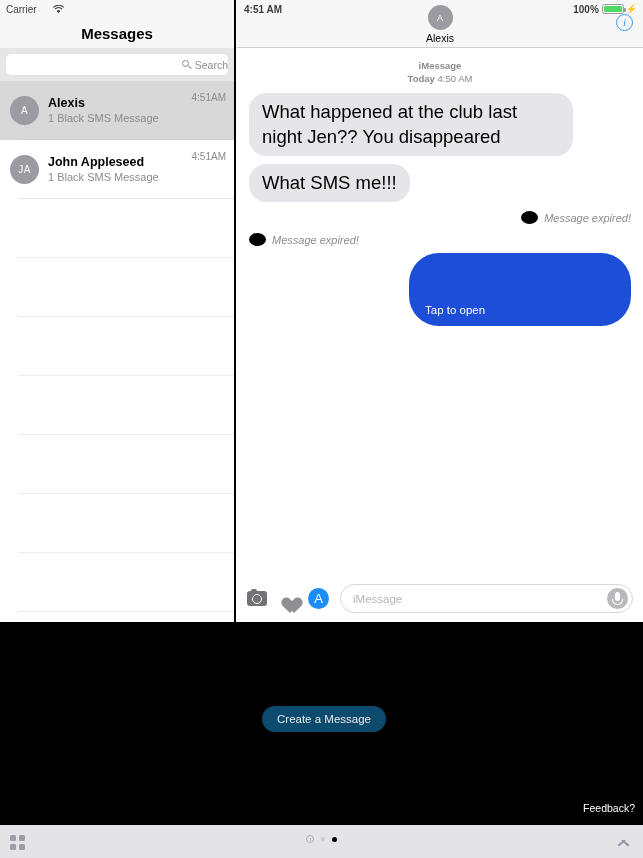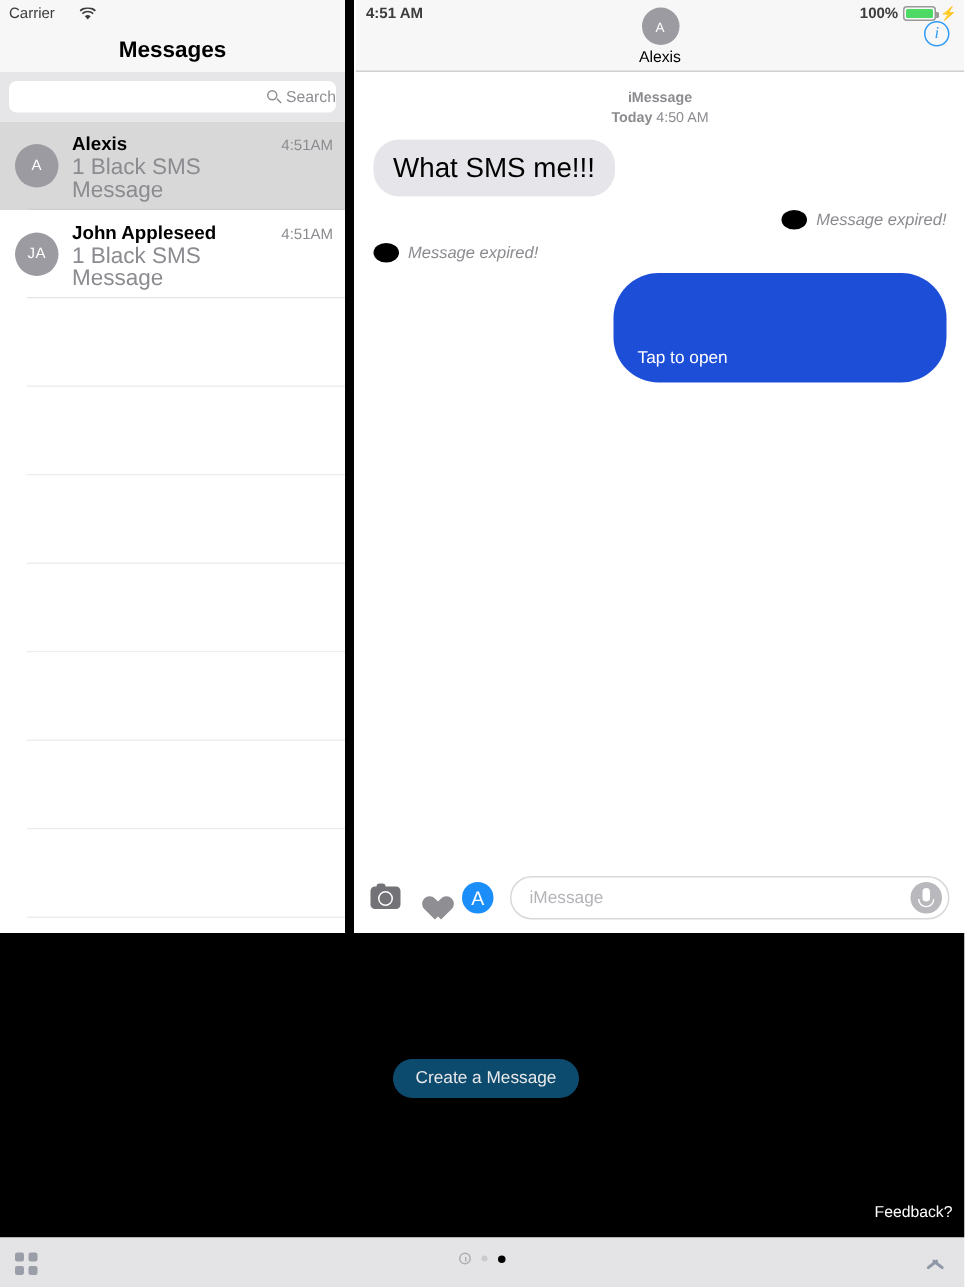--- a/index.html
+++ b/index.html
@@ -28,21 +28,21 @@
   .batt:after {
     content:""; position:absolute; right:-3px; top:3px; width:1.5px; height:4px;
     background:#9a9a9a; border-radius:0 1px 1px 0;
   }
   .batt-fill { position:absolute; left:1px; top:1px; bottom:1px; width:18px; background:#4cd964; border-radius:1px; }
   .bolt { font-size:9px; color:#4a4a4a; line-height:1; }
 
   
   .sidebar {
     position:absolute; left:0; top:0; width:236px; height:622px;
-    background:#ffffff; border-right:6px solid #000000; overflow:hidden;
+    background:#ffffff; border-right:2px solid #000000; overflow:hidden;
   }
   .sidebar-header {
     height:48px; background:#f7f7f7;
     display:flex; align-items:flex-end; justify-content:center;
     padding-bottom:6px;
   }
   .sidebar-title { font-size:15px; font-weight:bold; color:#000; }
   .search-wrap { height:33px; background:#e6e6e8; display:flex; align-items:center; padding:0 6px; }
   .search-field {
     flex:1; height:21px; background:#fff; border-radius:5px;
@@ -69,21 +69,21 @@
     position:absolute; left:18px; right:0; bottom:0; height:1px; background:#e3e3e5;
   }
   .convo-row.selected .sep { background:#cfcfcf; }
   .avatar {
     width:29px; height:29px; border-radius:50%; background:#9b9ba1;
     color:#fff; font-size:10px; display:flex; align-items:center; justify-content:center;
     flex:0 0 29px; letter-spacing:.3px;
   }
   .convo-text { margin-left:9px; flex:1; min-width:0; }
   .convo-name { font-size:12.5px; font-weight:bold; color:#000; line-height:16px; }
-  .convo-preview { font-size:15px; color:#8b8b90; line-height:15px; }
+  .convo-preview { font-size:11px; color:#8b8b90; line-height:15px; }
   .convo-time { font-size:10px; color:#8b8b90; align-self:flex-start; margin-top:11px; }
   .empty-row { position:relative; height:59px; background:#fff; }
   .empty-row .sep { position:absolute; left:18px; right:0; bottom:0; height:1px; background:#ededef; }
 
   
   .convo-pane {
     position:absolute; left:237px; top:0; width:406px; height:622px;
     background:#ffffff; overflow:hidden;
   }
   .convo-header {
@@ -319,20 +319,23 @@
 
     <div class="thread">
       <div class="thread-meta">
         <div class="meta-service">iMessage</div>
         <div class="meta-time">
           <b>Today</b>
           <span>4:50 AM</span>
         </div>
       </div>
 
+      <div class="msg-row in">
+        <div class="bubble in">What happened at the club last night Jen?? You disappeared</div>
+      </div>
 
 
       <div class="msg-row in">
         <div class="bubble in">What SMS me!!!</div>
       </div>
 
       <div class="expired-row out">
         <span class="expired-dot"></span>
         <span class="expired-label">Message expired!</span>
       </div>

